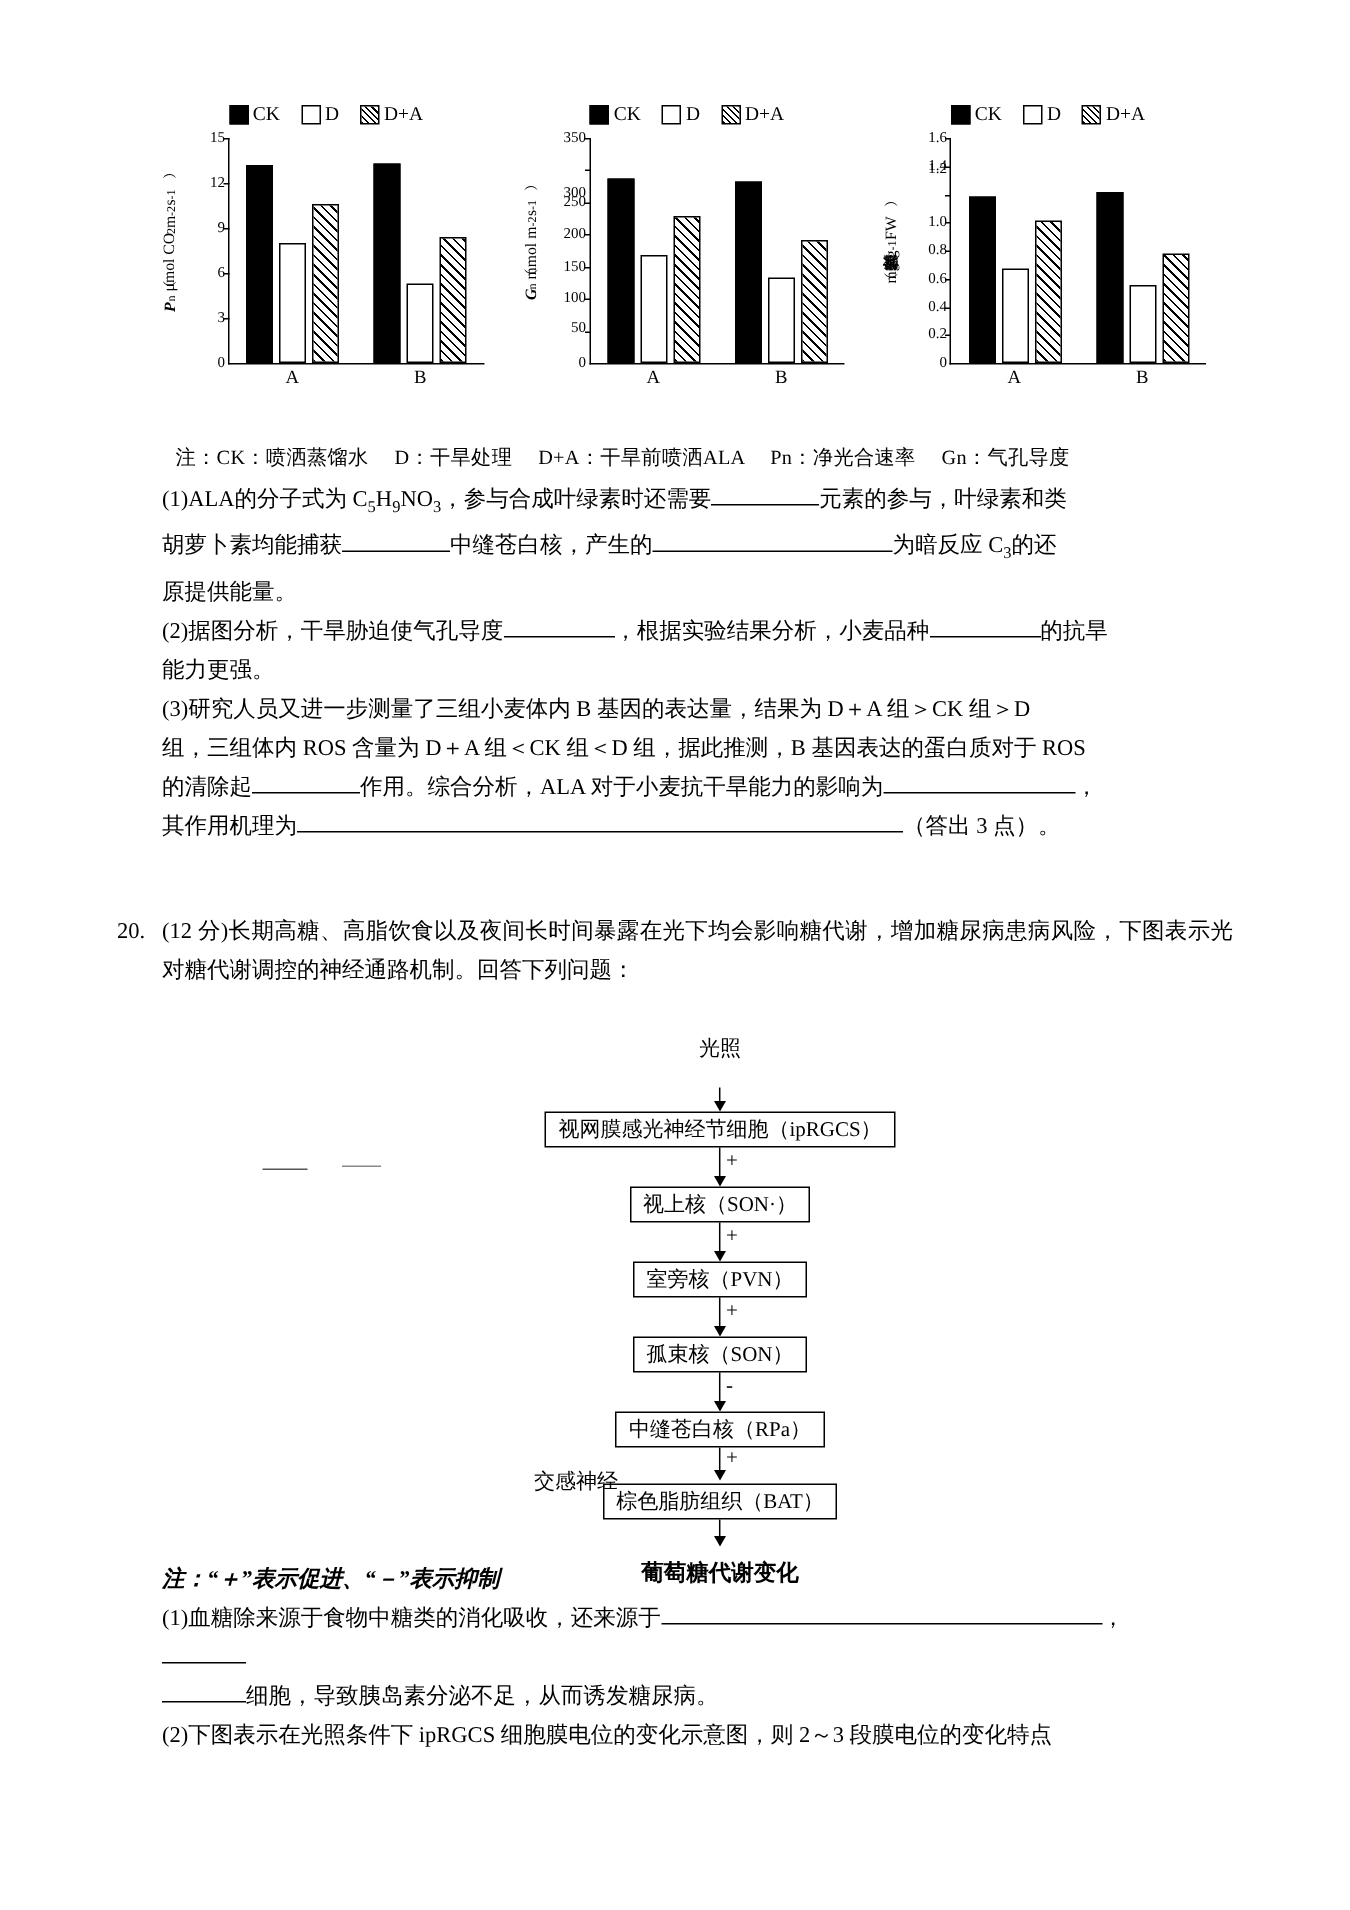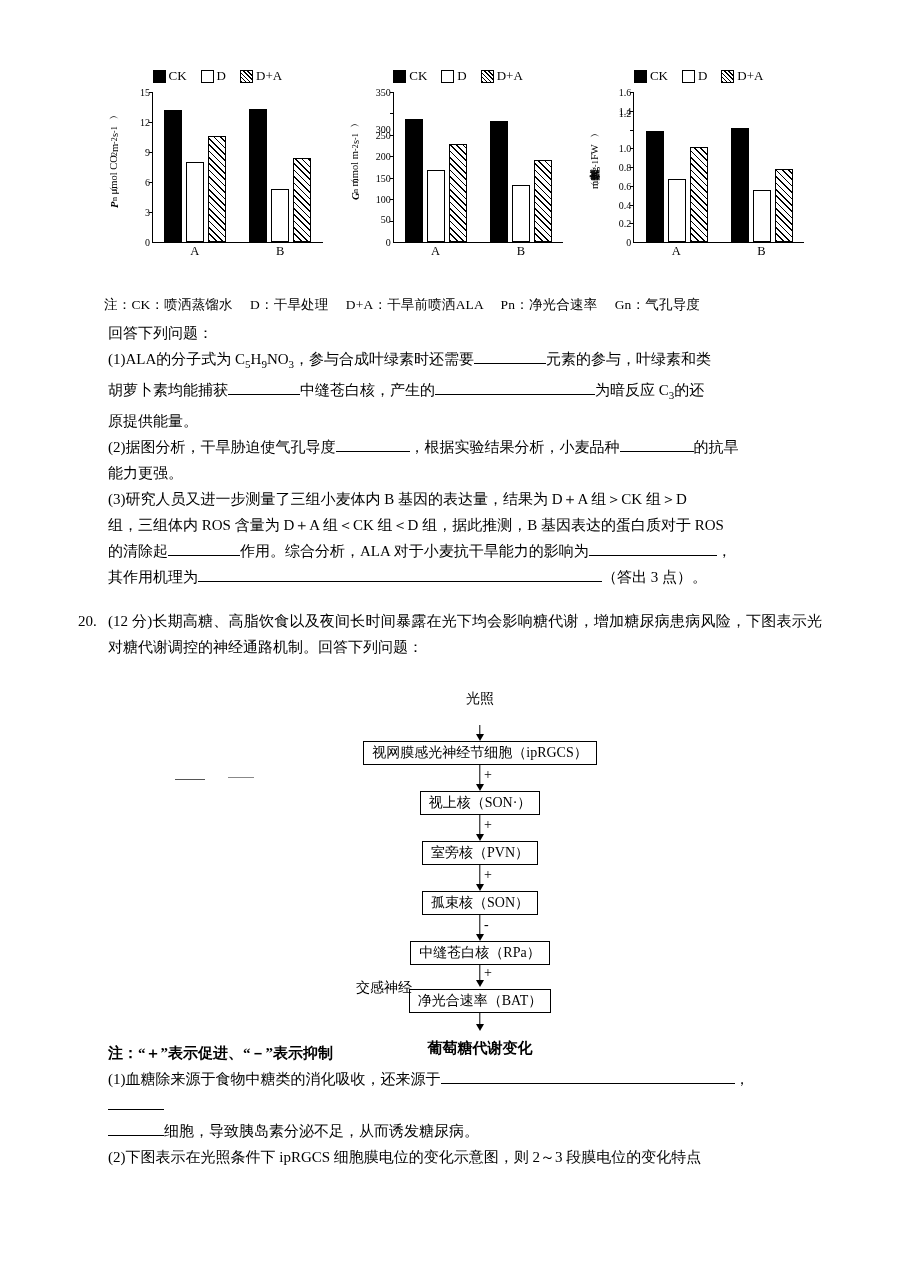--- a/index.html
+++ b/index.html
@@ -55,21 +55,21 @@
   .bar.solid{background:#000;}
   .bar.white{background:#fff;}
   .bar.hatch{background:repeating-linear-gradient(45deg,#000 0 1.2px,#fff 1.2px 4.5px);}
   .xlabels{
     position:absolute;left:44px;right:4px;top:152px;height:16px;
     display:flex;justify-content:space-around;font-size:12.5px;
   }
 
   
   .note{
-    position:absolute;left:104px;top:296px;width:720px;font-size:13.5px;
+    position:absolute;left:117px;top:296px;width:720px;font-size:13.5px;
     letter-spacing:0.2px;
   }
   .body-text{
     position:absolute;left:108px;width:714px;font-size:15px;line-height:26px;
     text-align:justify;
   }
   .blank{display:inline-block;border-bottom:1px solid #000;vertical-align:baseline;}
   .sub{font-size:11px;vertical-align:sub;}
   .q20{
     position:absolute;left:78px;width:744px;font-size:15px;line-height:26px;
@@ -281,21 +281,20 @@
           <span>A</span>
           <span>B</span>
         </div>
       </div>
     </div>
   </div>
 
   <div class="note">注：CK：喷洒蒸馏水　 D：干旱处理　 D+A：干旱前喷洒ALA　 Pn：净光合速率　 Gn：气孔导度</div>
 
   <div class="body-text" style="top:320px;">
-    <div>回答下列问题：</div>
 
     <div>
       <span>(1)ALA的分子式为 C</span><span class="sub">5</span><span>H</span><span class="sub">9</span><span>NO</span><span class="sub">3</span><span>，参与合成叶绿素时还需要</span><span class="blank" style="width:72px;"></span><span>元素的参与，叶绿素和类</span><br>
       <span>胡萝卜素均能捕获</span><span class="blank" style="width:72px;"></span><span>中缝苍白核，产生的</span><span class="blank" style="width:160px;"></span><span>为暗反应 C</span><span class="sub">3</span><span>的还</span><br>
       <span>原提供能量。</span>
     </div>
 
     <div>
       <span>(2)据图分析，干旱胁迫使气孔导度</span><span class="blank" style="width:74px;"></span><span>，根据实验结果分析，小麦品种</span><span class="blank" style="width:74px;"></span><span>的抗旱</span><br>
       <span>能力更强。</span>
@@ -353,30 +352,30 @@
     </div>
 
     <div class="fbox">中缝苍白核（RPa）</div>
     <div class="arrow-wrap sympath">
       <div class="arrow-line" style="height:16px"></div>
         <div class="arrow-head" style="top:15px"></div>
       <span class="label">交感神经</span>
       <span class="sign" style="top:0px">+</span>
     </div>
 
-    <div class="fbox">净光合速率（BAT）</div>
+    <div class="fbox">棕色脂肪组织（BAT）</div>
     <div class="arrow-wrap" style="height:18px">
       <div class="arrow-line" style="height:12px"></div>
         <div class="arrow-head" style="top:11px"></div>
     </div>
     <div class="caption">葡萄糖代谢变化</div>
   </div>
 
   <div class="body-text" style="top:1040px;">
-    <div style="font-weight:bold;">注：“＋”表示促进、“－”表示抑制</div>
+    <div style="font-weight:bold;font-style:italic;">注：“＋”表示促进、“－”表示抑制</div>
     <div>
       <span>(1)血糖除来源于食物中糖类的消化吸收，还来源于</span><span class="blank" style="width:294px;"></span><span>，</span><br>
       <span class="blank" style="width:56px;"></span><br>
       <span class="blank" style="width:56px;"></span><span>细胞，导致胰岛素分泌不足，从而诱发糖尿病。</span>
     </div>
     <div>(2)下图表示在光照条件下 ipRGCS 细胞膜电位的变化示意图，则 2～3 段膜电位的变化特点</div>
   </div>
 
 
 </div>

